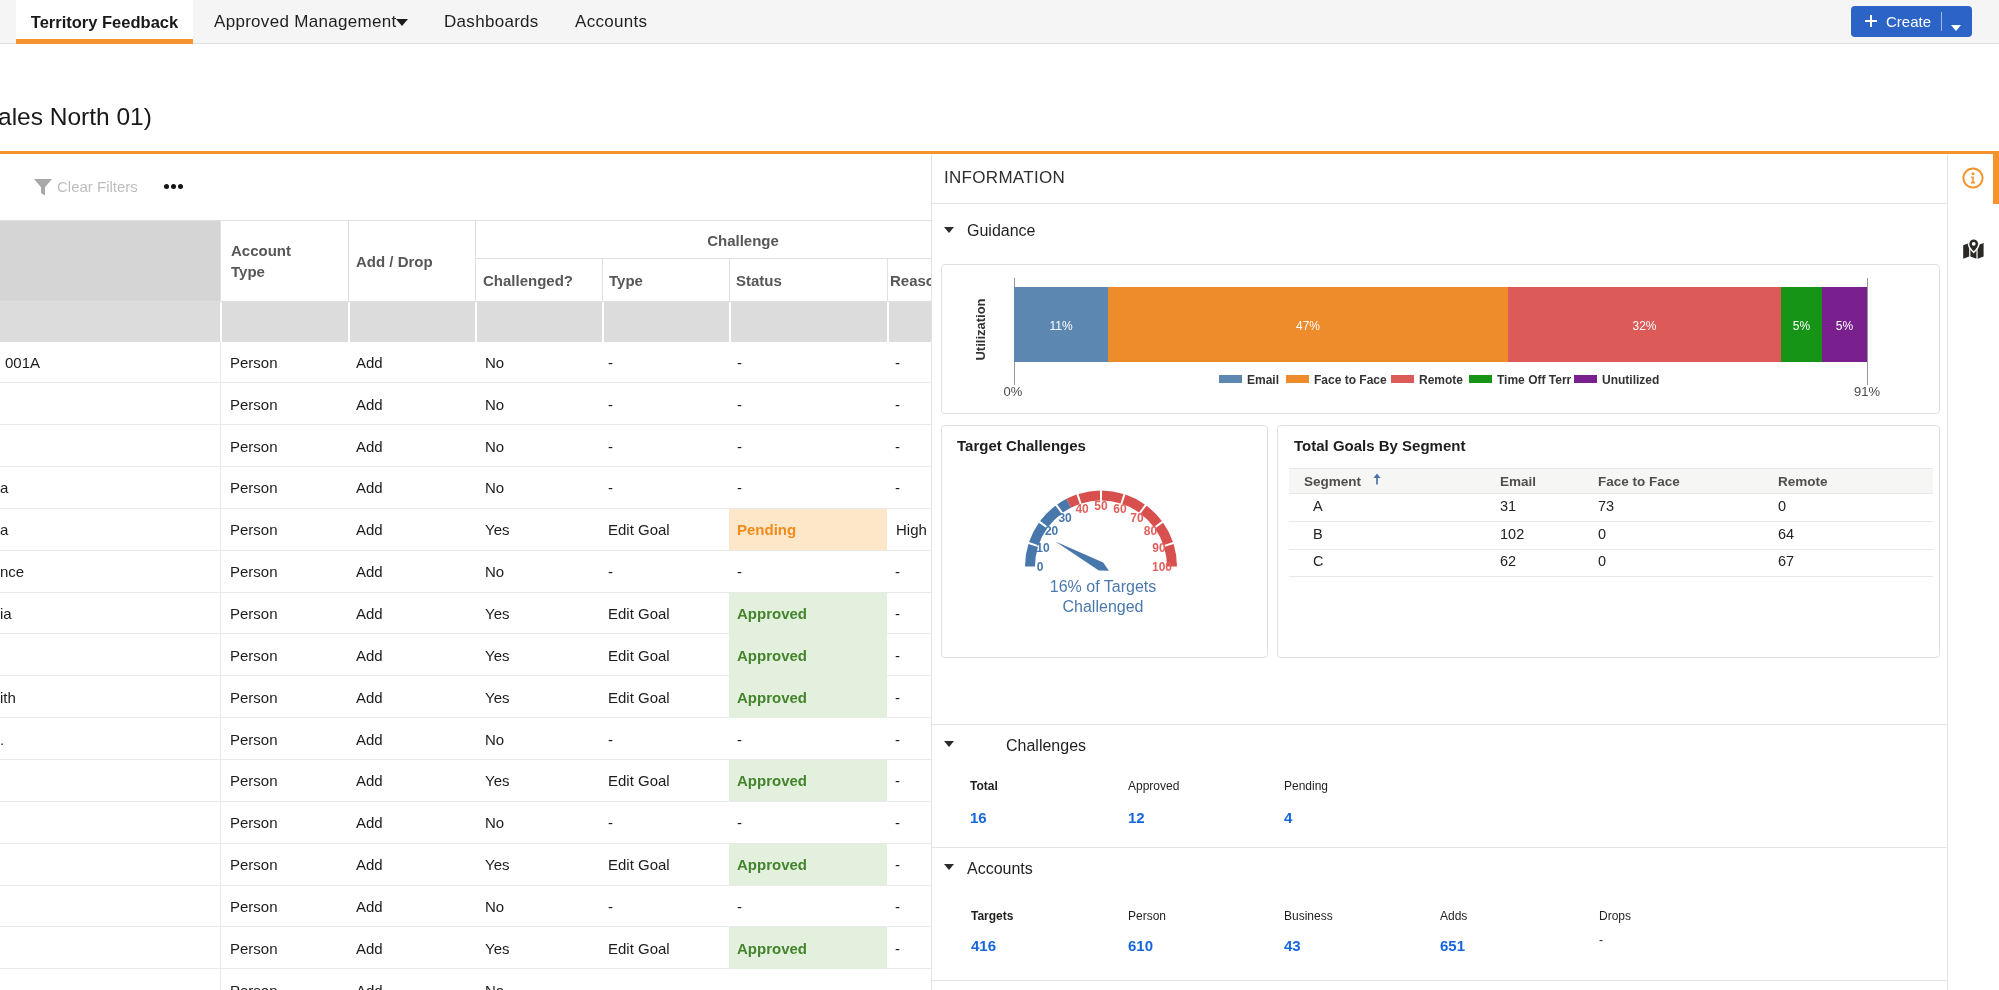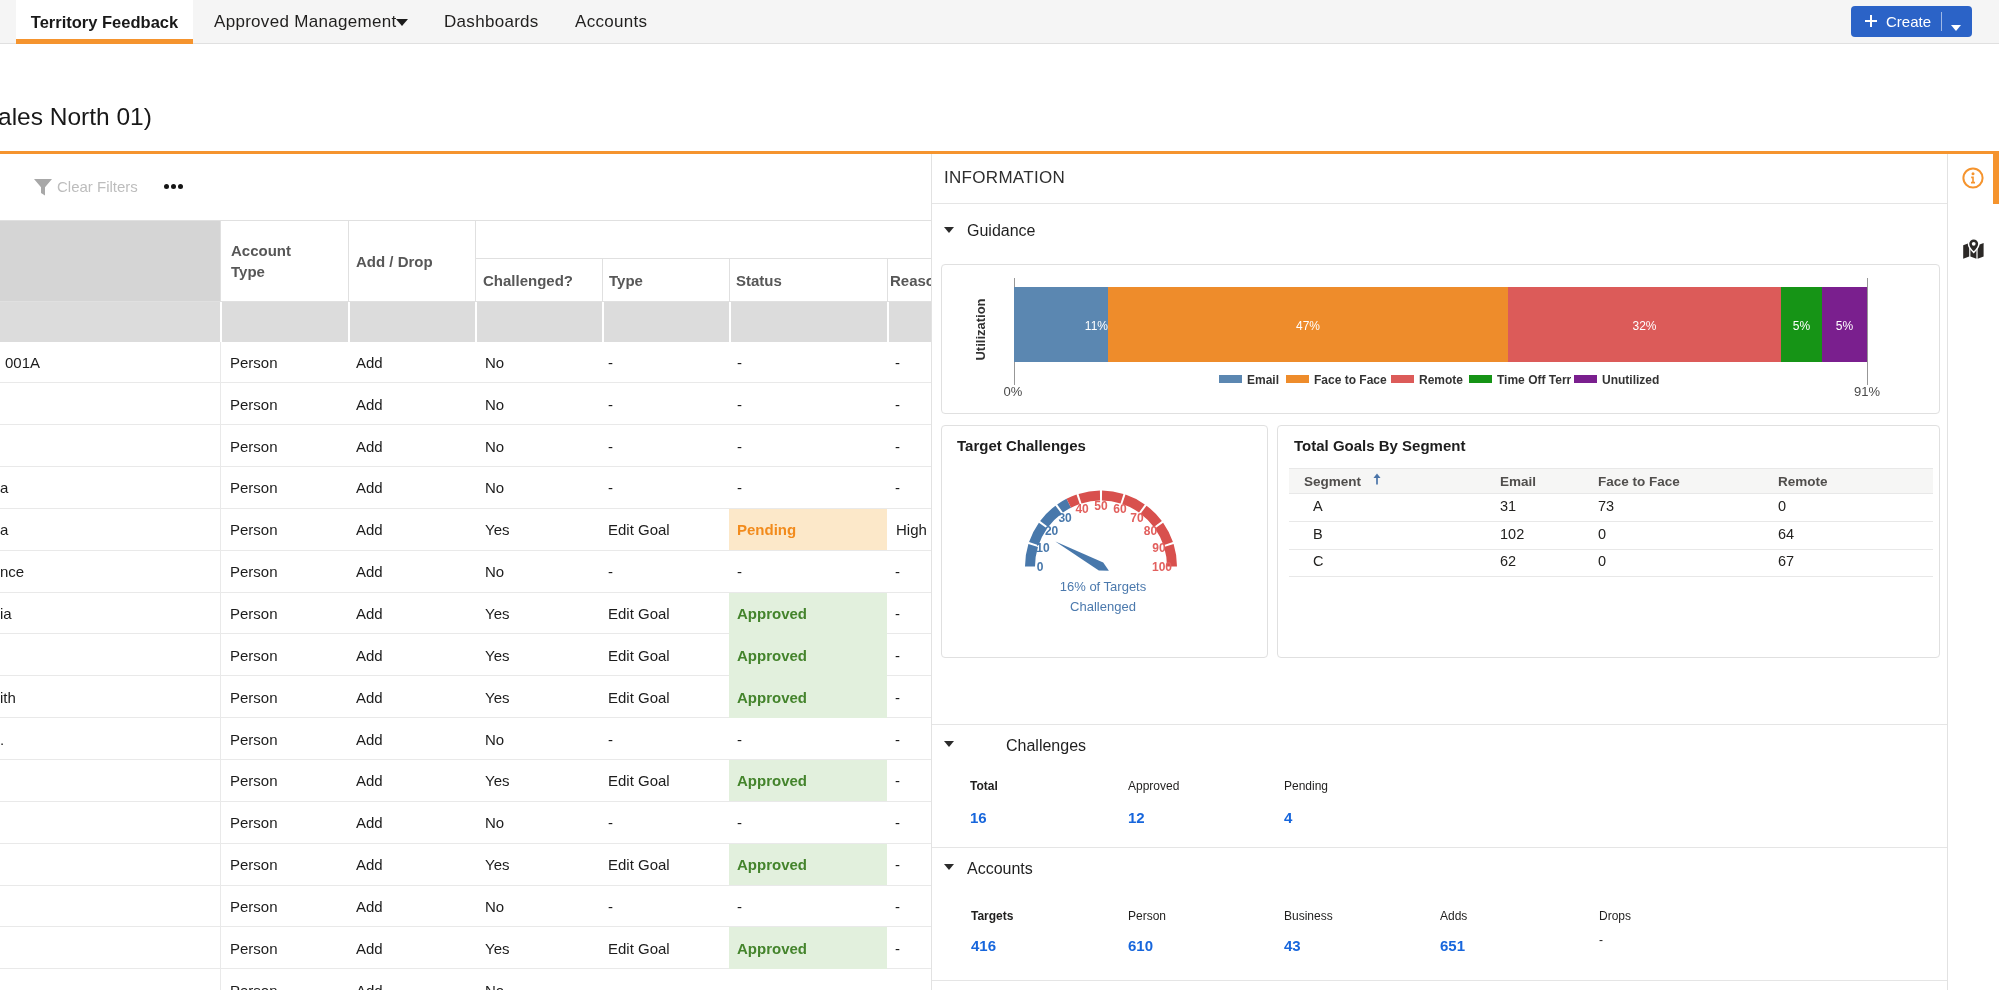--- a/index.html
+++ b/index.html
@@ -90,20 +90,21 @@
   <div class="hb" style="left:0;top:301px;width:1010px;height:1px"></div>
   <div class="hb" style="left:220px;top:221px;width:1px;height:80px"></div>
   <div class="hb" style="left:348px;top:221px;width:1px;height:80px"></div>
   <div class="hb" style="left:475px;top:221px;width:1px;height:80px"></div>
   <div class="hb" style="left:602px;top:258px;width:1px;height:43px"></div>
   <div class="hb" style="left:729px;top:258px;width:1px;height:43px"></div>
   <div class="hb" style="left:887px;top:258px;width:1px;height:43px"></div>
   <div class="hb" style="left:476px;top:258px;width:534px;height:1px"></div>
   <div class="htxt" style="left:231px;top:240px;line-height:21px">Account<br>Type</div>
   <div class="htxt" style="left:356px;top:253px">Add / Drop</div>
+  <div class="htxt" style="left:476px;top:232px;width:534px;text-align:center">Challenge</div>
   <div class="htxt" style="left:483px;top:272px">Challenged?</div>
   <div class="htxt" style="left:609px;top:272px">Type</div>
   <div class="htxt" style="left:736px;top:272px">Status</div>
   <div class="htxt" style="left:890px;top:272px">Reason</div>
 
   <div style="position:absolute;left:0;top:302px;width:1010px;height:39.5px;background:#dcdcdc"></div>
   <div style="position:absolute;left:220px;top:302px;width:1.5px;height:39.5px;background:#fff"></div>
   <div style="position:absolute;left:348px;top:302px;width:1.5px;height:39.5px;background:#fff"></div>
   <div style="position:absolute;left:475px;top:302px;width:1.5px;height:39.5px;background:#fff"></div>
   <div style="position:absolute;left:602px;top:302px;width:1.5px;height:39.5px;background:#fff"></div>
@@ -259,21 +260,21 @@
 <div class="abs" style="left:944px;top:168px;font-size:17px;letter-spacing:0.3px;color:#2e2e2e">INFORMATION</div>
 <div class="hdiv" style="left:932px;top:203px;width:1015px"></div>
 <div class="tri" style="left:944px;top:227px"></div>
 <div class="sect" style="left:967px;top:222px">Guidance</div>
 
 <div class="card" style="left:941px;top:264px;width:999px;height:150px"></div>
 <div class="abs" style="left:920px;top:322px;width:120px;text-align:center;font-size:13px;font-weight:700;color:#333;transform:rotate(-90deg)">Utilization</div>
 <div class="abs" style="left:1014px;top:278px;width:1px;height:107px;background:#979797"></div>
 <div class="abs" style="left:1867px;top:278px;width:1px;height:107px;background:#979797"></div>
 <div style="position:absolute;left:1014px;top:287px;width:94px;height:75px;background:#5B87B1"></div>
-<div style="position:absolute;left:1014px;top:319px;width:94px;text-align:right;color:#fff;font-size:12px">11%</div>
+<div style="position:absolute;left:1014px;top:319px;width:94px;text-align:center;color:#fff;font-size:12px">11%</div>
 <div style="position:absolute;left:1108px;top:287px;width:400px;height:75px;background:#EE8C2B"></div>
 <div style="position:absolute;left:1108px;top:319px;width:400px;text-align:center;color:#fff;font-size:12px">47%</div>
 <div style="position:absolute;left:1508px;top:287px;width:273px;height:75px;background:#DC5B59"></div>
 <div style="position:absolute;left:1508px;top:319px;width:273px;text-align:center;color:#fff;font-size:12px">32%</div>
 <div style="position:absolute;left:1781px;top:287px;width:41px;height:75px;background:#169416"></div>
 <div style="position:absolute;left:1781px;top:319px;width:41px;text-align:center;color:#fff;font-size:12px">5%</div>
 <div style="position:absolute;left:1822px;top:287px;width:45px;height:75px;background:#7A1F8E"></div>
 <div style="position:absolute;left:1822px;top:319px;width:45px;text-align:center;color:#fff;font-size:12px">5%</div>
 <div style="position:absolute;left:1219px;top:375px;width:23px;height:8px;background:#5B87B1"></div>
 <div style="position:absolute;left:1247px;top:372.5px;font-size:12px;font-weight:700;color:#333">Email</div>
@@ -308,21 +309,21 @@
     <text x="64.1" y="39.6" text-anchor="middle" font-size="12" font-weight="700" fill="#4878AB" font-family="Liberation Sans, sans-serif">30</text>
     <text x="81.1" y="31.0" text-anchor="middle" font-size="12" font-weight="700" fill="#E2605E" font-family="Liberation Sans, sans-serif">40</text>
     <text x="100.0" y="28.0" text-anchor="middle" font-size="12" font-weight="700" fill="#E2605E" font-family="Liberation Sans, sans-serif">50</text>
     <text x="118.9" y="31.0" text-anchor="middle" font-size="12" font-weight="700" fill="#E2605E" font-family="Liberation Sans, sans-serif">60</text>
     <text x="135.9" y="39.6" text-anchor="middle" font-size="12" font-weight="700" fill="#E2605E" font-family="Liberation Sans, sans-serif">70</text>
     <text x="149.4" y="53.1" text-anchor="middle" font-size="12" font-weight="700" fill="#E2605E" font-family="Liberation Sans, sans-serif">80</text>
     <text x="158.0" y="70.1" text-anchor="middle" font-size="12" font-weight="700" fill="#E2605E" font-family="Liberation Sans, sans-serif">90</text>
     <text x="161.0" y="89.0" text-anchor="middle" font-size="12" font-weight="700" fill="#E2605E" font-family="Liberation Sans, sans-serif">100</text>
     <polygon points="54.4,59.4 102.2,80.6 107.9,88.8 97.8,88.4" fill="#4878AB"></polygon>
   </svg>
-<div class="abs" style="left:1003px;top:577px;width:200px;text-align:center;font-size:13px;line-height:20px;color:#4B79AD">16% of Targets<br>Challenged</div>
+<div class="abs" style="left:1003px;top:577px;width:200px;text-align:center;font-size:16px;line-height:20px;color:#4B79AD">16% of Targets<br>Challenged</div>
 
 <div class="card" style="left:1277px;top:425px;width:663px;height:233px"></div>
 <div class="ctitle" style="left:1294px;top:437px">Total Goals By Segment</div>
 <div class="abs" style="left:1289px;top:468px;width:644px;height:26px;background:#f6f6f5;border-top:1px solid #e8e8e8;border-bottom:1px solid #e8e8e8"></div>
 <div class="ghead" style="left:1304px;top:473.5px">Segment</div>
 <svg class="abs" style="left:1373px;top:473px" width="8" height="12" viewBox="0 0 8 12">
     <path d="M4 11.5V4" stroke="#4a74a8" stroke-width="1.7" fill="none"></path>
     <path d="M4 0.6 0.5 4.9h7Z" fill="#4a74a8"></path>
   </svg>
 <div class="ghead" style="left:1500px;top:473.5px">Email</div>

